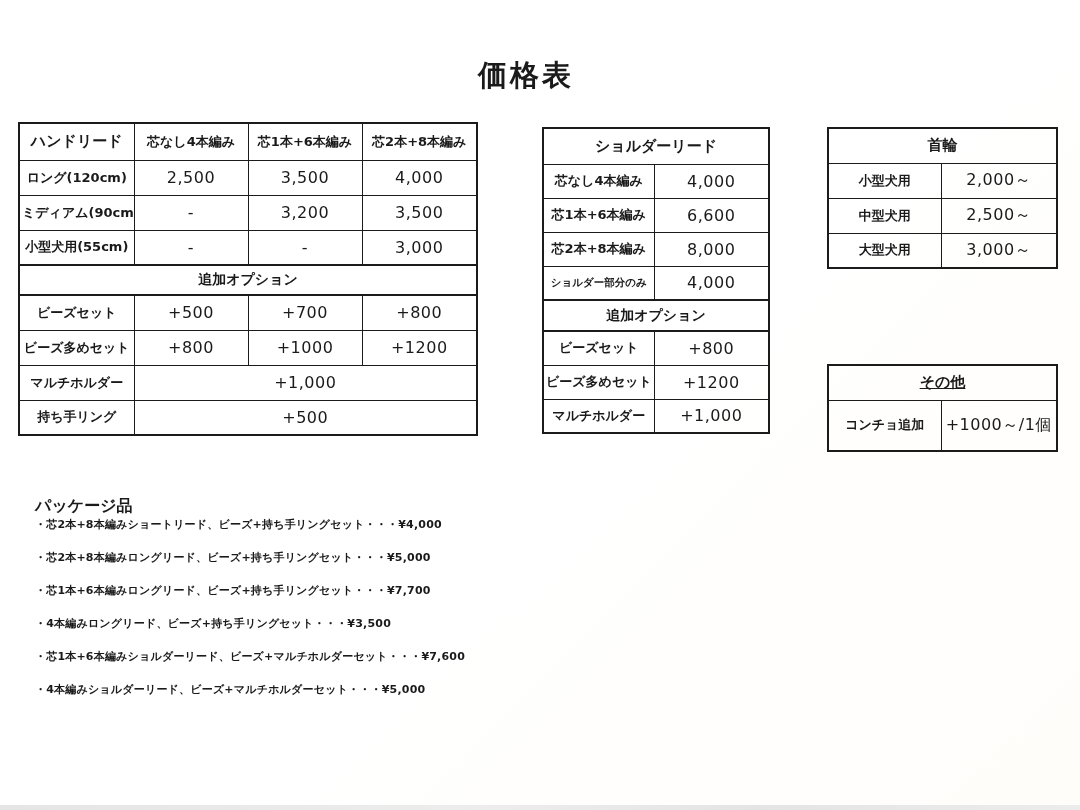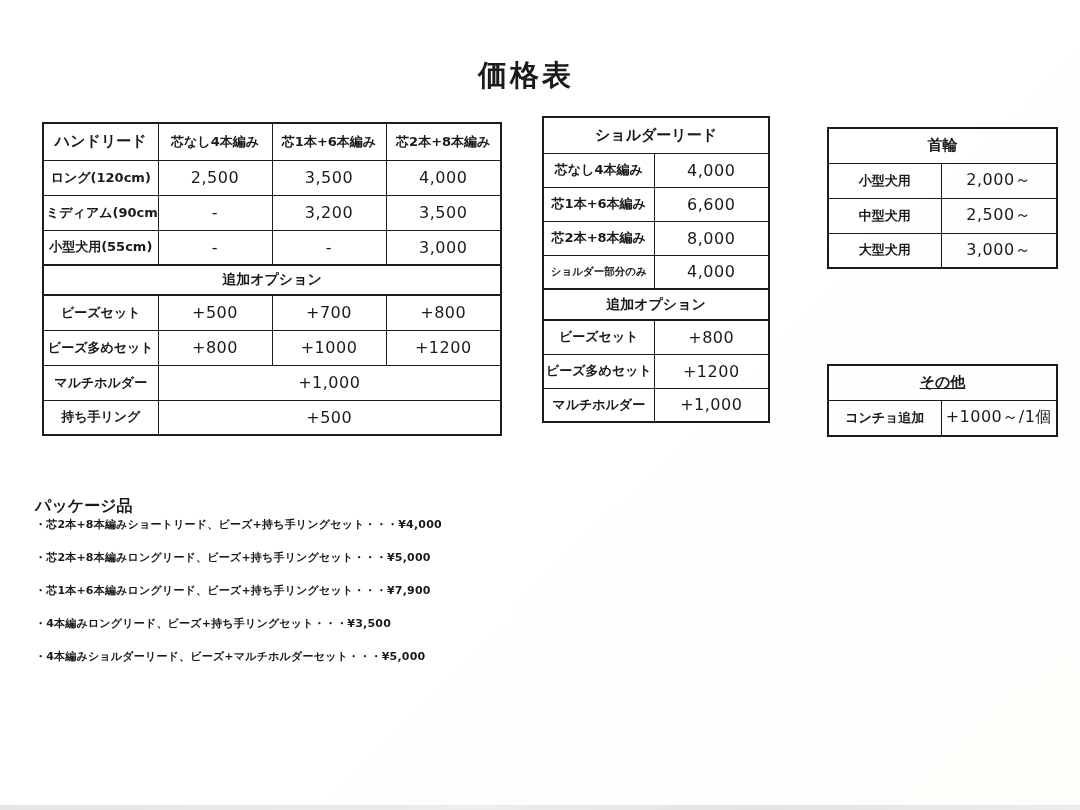--- a/index.html
+++ b/index.html
@@ -25,44 +25,44 @@
     text-align:center; vertical-align:middle;
     padding:0 2px; overflow:hidden; white-space:nowrap;
   }
   th { font-weight:bold; }
   .lbl { font-weight:bold; font-size:13px; }
   .val { font-weight:normal; font-size:16px; letter-spacing:0.5px; }
   .band { font-weight:bold; font-size:14px; border-top-width:2.5px; border-bottom-width:2.5px; }
   .small-lbl { font-size:10.5px; }
 
   
-  #hand-lead { left:42px; top:122px; width:458px; }
+  #hand-lead { left:18px; top:122px; width:458px; }
   #hand-lead th { font-size:13px; }
   #hand-lead th.first { font-size:15px; }
   #hand-lead tr.hdr  td, #hand-lead tr.hdr  th { height:37px; }
   #hand-lead tr.row  td { height:35px; }
   #hand-lead tr.opt-hdr td { height:30px; }
   #hand-lead tr.opt  td { height:35px; }
 
   
-  #shoulder-lead { left:542px; top:116px; width:226px; }
+  #shoulder-lead { left:542px; top:127px; width:226px; }
   #shoulder-lead tr.hdr th { height:36px; font-size:15px; }
   #shoulder-lead tr.row td { height:34px; }
   #shoulder-lead tr.opt-hdr td { height:31px; }
   #shoulder-lead tr.opt td { height:34px; }
 
   
   #collar { left:827px; top:127px; width:229px;padding-left:16px; }
   #collar tr.hdr th { height:35px; font-size:15px; }
   #collar tr.row td { height:35px; }
 
   
   #other { left:827px; top:364px; width:229px; }
   #other tr.hdr th { height:35px; font-size:15px;text-decoration:underline; }
-  #other tr.row td { height:36px; }
+  #other tr.row td { height:51px; }
 
   
   .packages { position:absolute; left:35px; top:496px; }
   .packages-title { font-size:16px; font-weight:bold; }
   .package-item { font-size:11px; font-weight:bold; margin-bottom:18px; letter-spacing:0.2px; }
 
   .page-edge {
     position:absolute; left:0; bottom:0; width:1080px; height:5px;
     background:linear-gradient(to right,#e5e5e5,#ededed 45%,#e4e4e4 70%,#ececec);
   }
@@ -210,18 +210,19 @@
     <td class="lbl">コンチョ追加</td>
     <td class="val">+1000～/1個</td>
   </tr>
 </tbody>
   </table>
 
 <div class="packages">
   <div class="packages-title">パッケージ品</div>
   <div class="package-item">・芯2本+8本編みショートリード、ビーズ+持ち手リングセット・・・¥4,000</div>
   <div class="package-item">・芯2本+8本編みロングリード、ビーズ+持ち手リングセット・・・¥5,000</div>
-  <div class="package-item">・芯1本+6本編みロングリード、ビーズ+持ち手リングセット・・・¥7,900</div>
+  <div class="package-item">・芯1本+6本編みロングリード、ビーズ+持ち手リングセット・・・¥7,700</div>
   <div class="package-item">・4本編みロングリード、ビーズ+持ち手リングセット・・・¥3,500</div>
+  <div class="package-item">・芯1本+6本編みショルダーリード、ビーズ+マルチホルダーセット・・・¥7,600</div>
   <div class="package-item">・4本編みショルダーリード、ビーズ+マルチホルダーセット・・・¥5,000</div>
 </div>
 
 <div class="page-edge"></div>
 
 </body></html>

